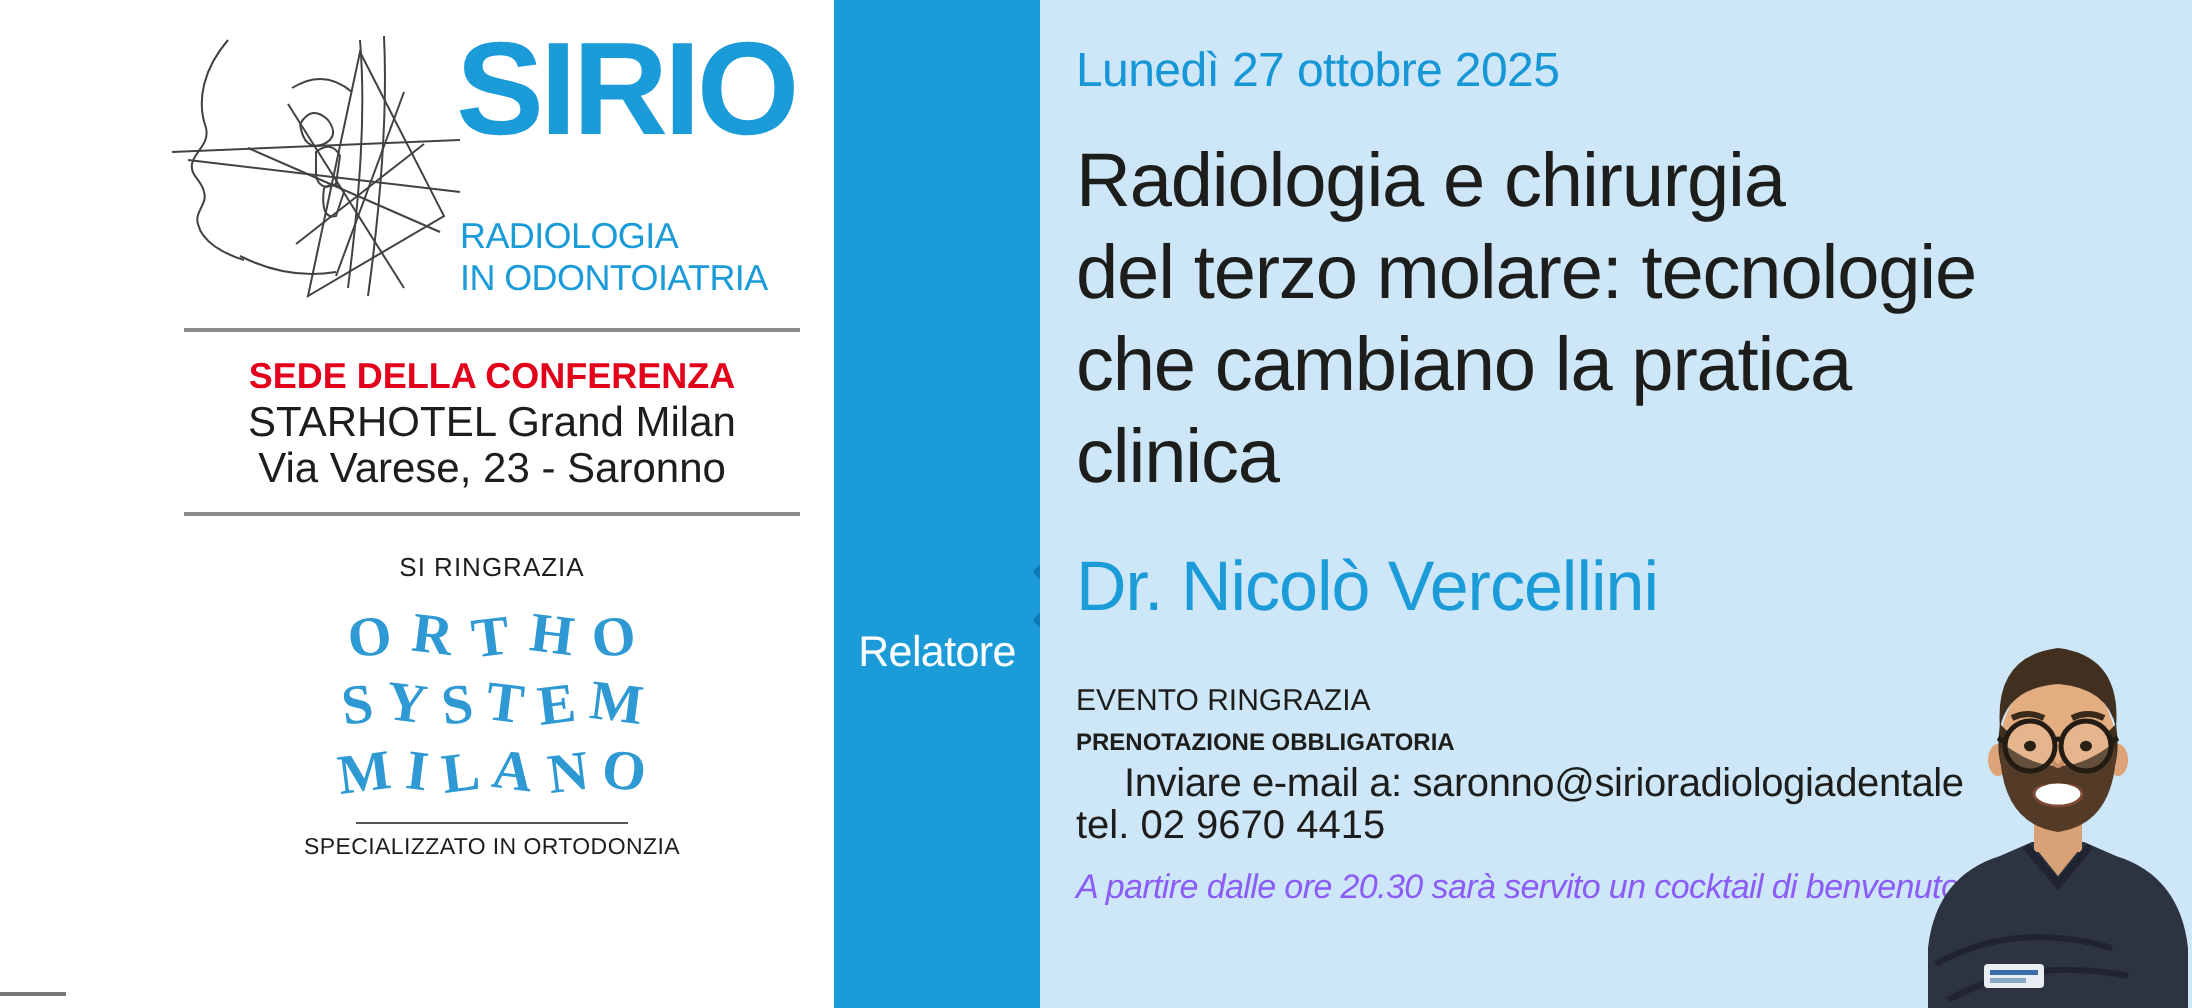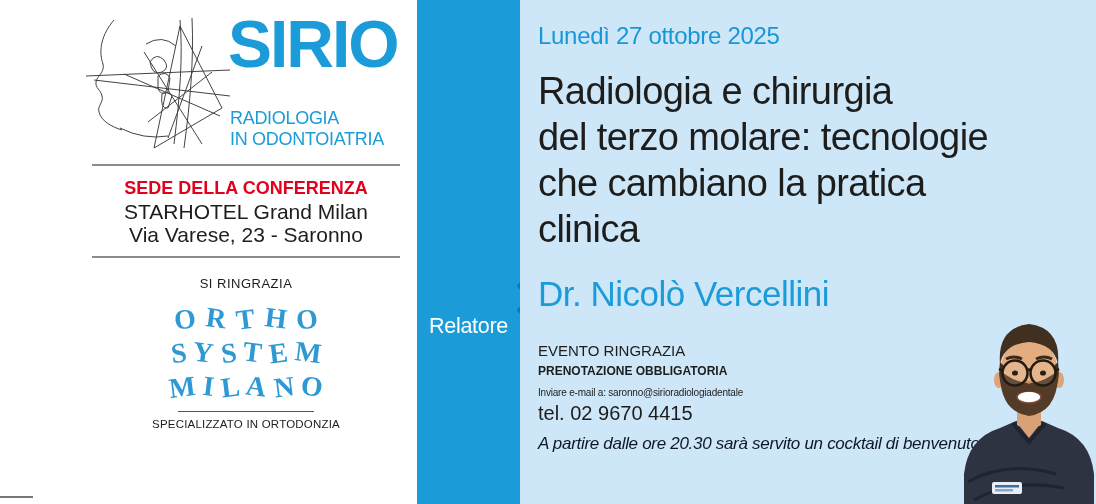--- a/index.html
+++ b/index.html
@@ -38,24 +38,24 @@
 
   
   .main-panel{left:520px;top:0;width:576px;height:504px;background:#cde6f8;}
   .date{left:538px;top:22px;font-size:24px;color:#1797d6;letter-spacing:-0.3px;white-space:nowrap;}
   .title{left:538px;top:68px;font-size:38px;line-height:46px;letter-spacing:-0.6px;
          color:#1d1d1b;white-space:nowrap;}
   .speaker{left:538px;top:274px;font-size:35px;color:#1b9cd9;letter-spacing:-0.5px;white-space:nowrap;}
   .info{left:538px;top:341px;}
   .info .i1{font-size:15px;line-height:20px;}
   .info .i2{font-size:12px;line-height:21px;font-weight:700;}
-  .info .i3{font-size:10px;line-height:21px;letter-spacing:-0.2px;}
+  .info .i3{font-size:20px;line-height:21px;letter-spacing:-0.2px;margin-left:24px;}
   .info .i4{font-size:20px;line-height:20px;}
   .note{left:538px;top:434px;font-size:17px;font-style:italic;letter-spacing:-0.3px;
-        color:#0f172a;white-space:nowrap;}
+        color:#8b5cf6;white-space:nowrap;}
   .portrait{right:0;bottom:0;}
 </style>
 </head>
 <body>
 
 <div class="flyer">
 
   <div class="abs" style="left:0;top:0;width:417px;height:504px;background:#fff;">
 
     <svg class="abs" style="left:84px;top:16px;" width="148" height="142" viewBox="0 0 148 142">

